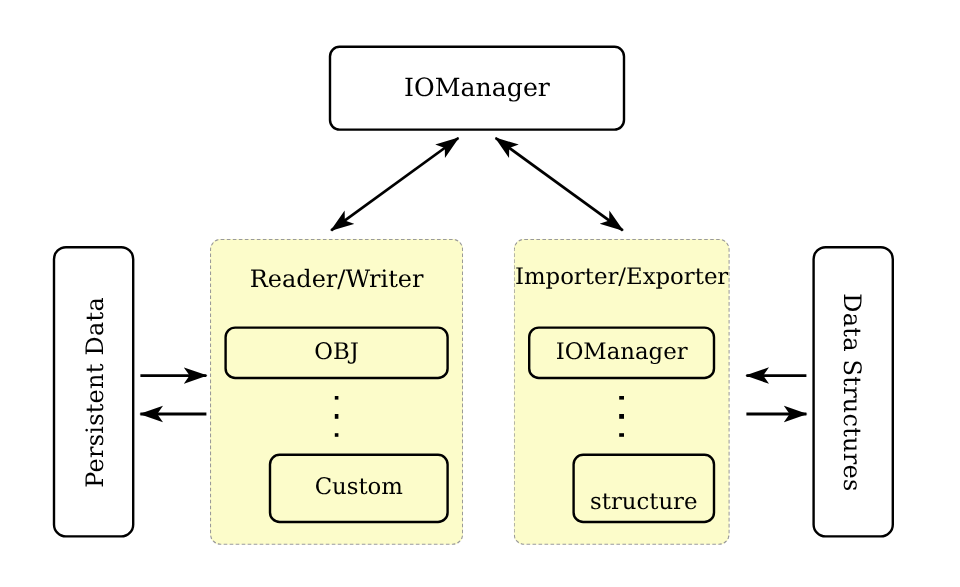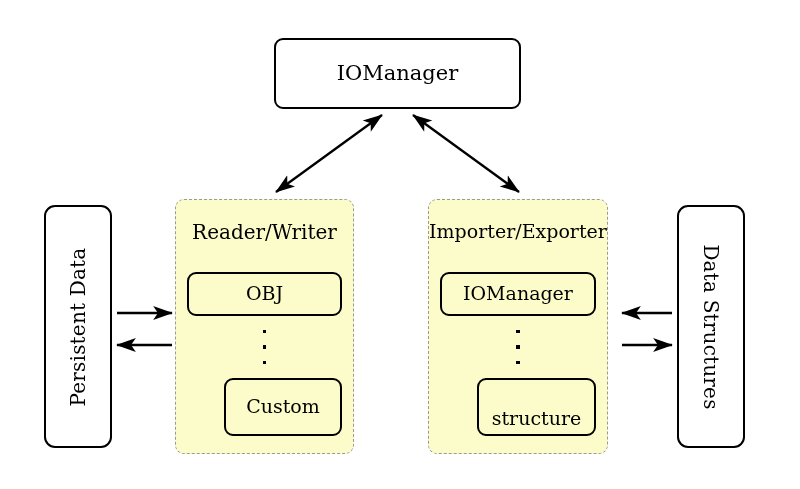--- a/index.html
+++ b/index.html
@@ -79,21 +79,21 @@
   .group-panel {
     position: absolute;
     box-sizing: border-box;
     background: #fcfcca;
     border: 1.6px dashed #9a9a9a;
     border-radius: 9px;
   }
   #group-reader-writer {
     left: 175px;
     top: 199px;
-    width: 179px;
+    width: 211px;
     height: 255px;
   }
   #group-importer-exporter {
     left: 428px;
     top: 199px;
     width: 180px;
     height: 255px;
   }
   .group-title {
     position: absolute;

